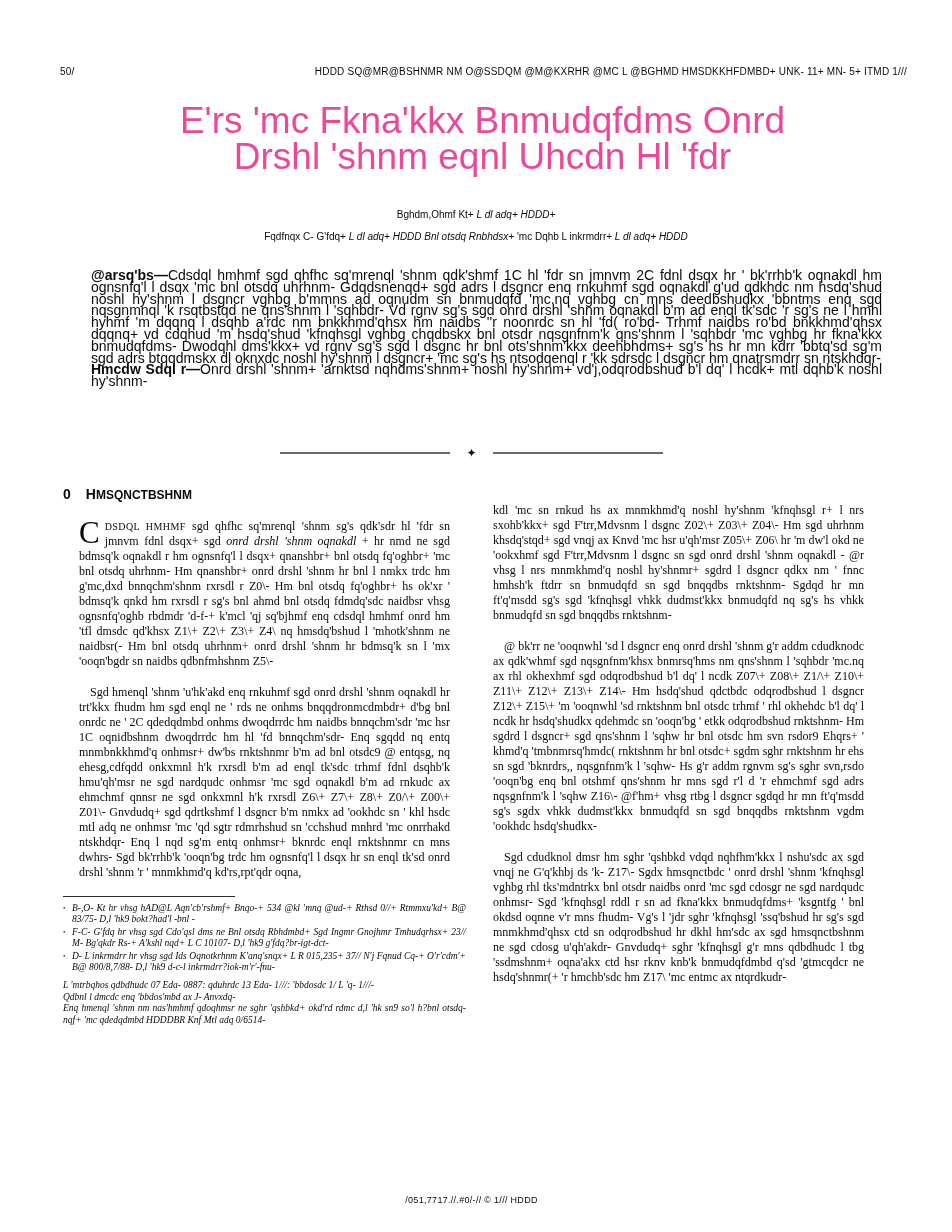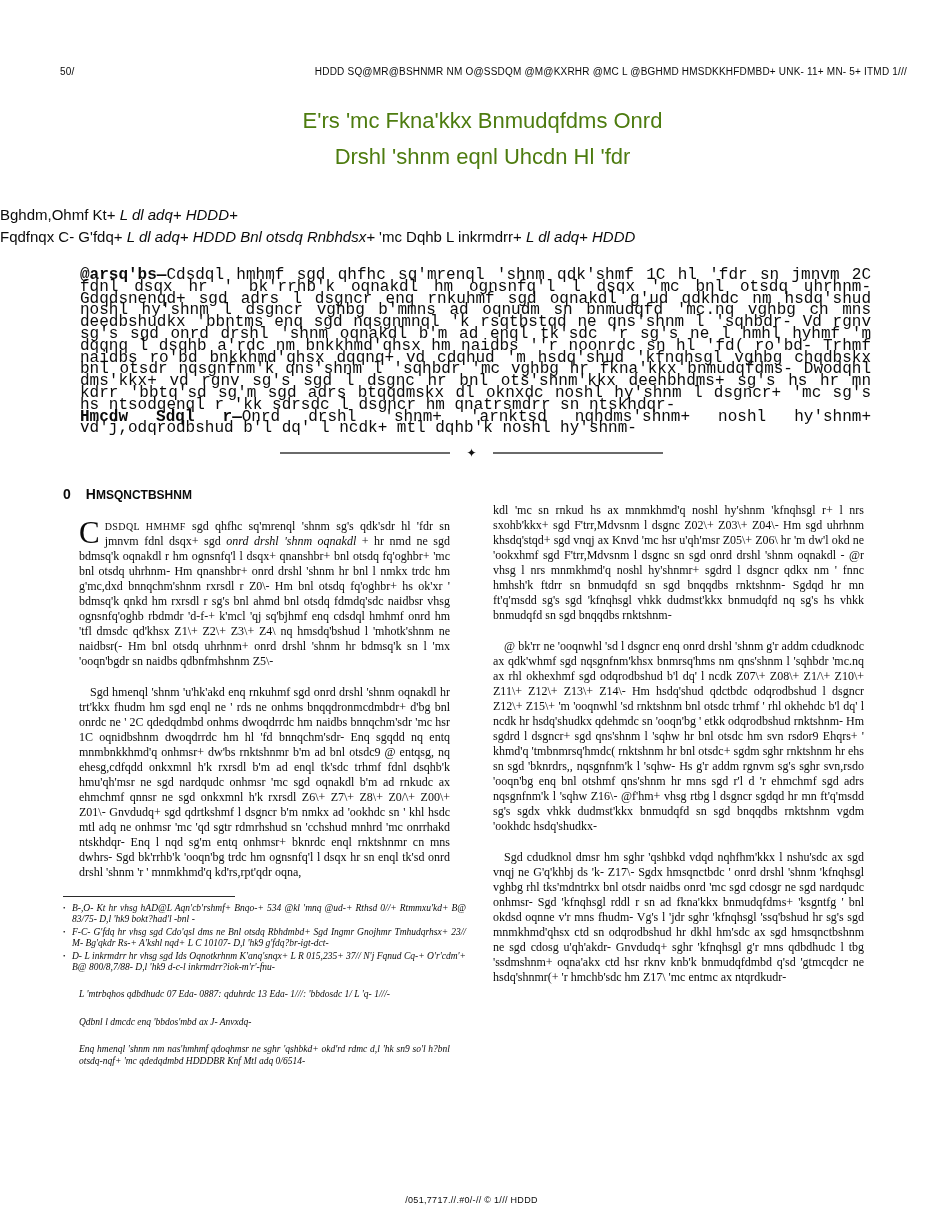--- a/index.html
+++ b/index.html
@@ -12,33 +12,33 @@
   .running-head{
     position:absolute;top:66px;left:40px;right:45px;
     font-family:"Liberation Sans",sans-serif;font-size:10px;
     display:flex;justify-content:space-between;align-items:center;
     letter-spacing:.2px;white-space:nowrap;margin-left:20px;
   }
   .rh-text{text-align:right;flex:1;padding-left:8px;}
   
   .title{
     position:absolute;top:103px;left:13px;right:0;text-align:center;
-    font-family:"Liberation Sans",sans-serif;font-size:22px;line-height:36px;
-    font-weight:400;color:#4d7c0f;
+    font-family:"Liberation Sans",sans-serif;font-size:37px;line-height:36px;
+    font-weight:400;color:#ec4899;
   }
   
   .authors{
-    position:absolute;top:204px;left:0;right:0;text-align:left;
-    font-family:"Liberation Sans",sans-serif;font-size:15px;line-height:22px;
+    position:absolute;top:204px;left:0;right:0;text-align:center;
+    font-family:"Liberation Sans",sans-serif;font-size:10px;line-height:22px;
   }
   .it{font-style:italic;}
   
   .abstract-block{
-    position:absolute;top:270px;left:80px;width:791px;
-    font-family:Liberation Mono, monospace;font-size:16px;line-height:11.8px;
+    position:absolute;top:270px;left:91px;width:791px;
+    font-family:Liberation Sans, sans-serif;font-size:14px;line-height:11.8px;
     text-align:justify;
   }
   .ab-label{font-weight:bold;}
   .index-terms{margin-top:12px;}
   
   .divider{
     position:absolute;top:447px;left:63px;width:817px;
     display:flex;align-items:center;justify-content:center;gap:16px;
   }
   .divider .rule{width:170px;border-top:2px solid #6a6a6a;height:0;}
@@ -64,21 +64,21 @@
   .smallcaps{font-size:10px;letter-spacing:.4px;}
   
   .fn-block{
     margin-top:9px;font-style:italic;font-size:9.5px;line-height:11.4px;
     text-align:justify;
   }
   .fn-rule{width:172px;border-top:1.2px solid #2a2a2a;height:0;margin:0 0 6px 0;}
   .fn-item{position:relative;padding-left:9px;margin:0 0 1px 0;}
   .fn-bullet{position:absolute;left:0;top:0;font-size:7px;font-style:normal;}
   .fn-ms{margin-top:7px;}
-  .fn-ms p{margin:16px;}
+  .fn-ms p{margin:0;}
   
   .page-footer{
     position:absolute;top:1195px;left:63px;width:817px;text-align:center;
     font-family:"Liberation Sans",sans-serif;font-size:9px;letter-spacing:.3px;
   }
 </style>
 </head>
 <body>
 
 <div class="page">

